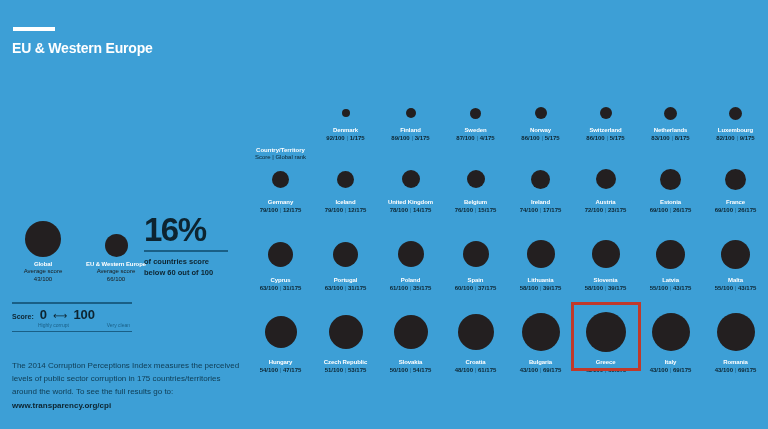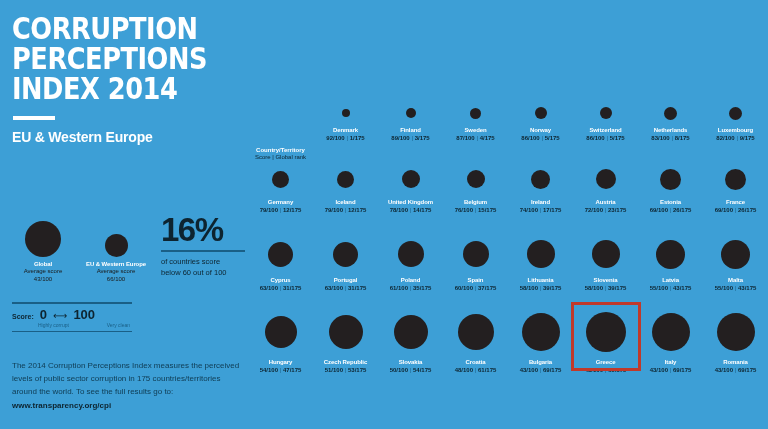--- a/index.html
+++ b/index.html
@@ -41,27 +41,27 @@
   .avg-dot { background:#231f20; border-radius:50%; }
   #avg-global .avg-dot { width:36px; height:36px; }
   #avg-region .avg-dot { width:23px; height:23px; }
   .avg-name {
     color:#ffffff; font-weight:bold; font-size:6px;
     margin-top:4px; letter-spacing:-0.1px; white-space:nowrap;
   }
   .avg-label { color:#1a1a1a; font-size:6px; line-height:1.35; }
 
   
-  #callout { position:absolute; left:161px; top:213px; width:96px; }
+  #callout { position:absolute; left:144px; top:213px; width:96px; }
   #callout-pct {
     color:#0d2430; font-weight:bold; font-size:33px;
     line-height:1; letter-spacing:-1.5px;
   }
   #callout-rule { width:84px; height:2px; background:#1a5f86; margin:4px 0 5px 0; }
-  .callout-line { color:#0d2430; font-weight:normal; font-size:7.5px; line-height:1.45; }
+  .callout-line { color:#0d2430; font-weight:bold; font-size:7.5px; line-height:1.45; }
 
   
   #score-scale { position:absolute; left:12px; top:302px; width:120px; }
   #scale-top-rule, #scale-bottom-rule { height:1.5px; background:#1a5f86; }
   #scale-body {
     display:flex; align-items:baseline; gap:6px;
     padding:4px 0 1px 0;
   }
   #scale-word { color:#0d2430; font-size:7px; font-weight:bold; }
   .scale-num { color:#0d2430; font-weight:bold; font-size:13px; line-height:1; }
@@ -117,25 +117,20 @@
   #row-3 { height:80px; }
   #row-0 .dot-wrap { height:22px; }
   #row-1 .dot-wrap { height:34px; }
   #row-2 .dot-wrap { height:40px; }
   #row-3 .dot-wrap { height:48px; }
 </style>
 </head>
 <body>
 
 <div id="left-panel">
-  <div>
-    <div class="title-line">CORRUPTION</div>
-    <div class="title-line">PERCEPTIONS</div>
-    <div class="title-line">INDEX 2014</div>
-  </div>
   <div id="title-rule"></div>
   <div id="subtitle">EU &amp; Western Europe</div>
 </div>
 
 <div id="averages">
   <div class="avg-group" id="avg-global">
     <div class="avg-dot-wrap">
       <div class="avg-dot" style="width: 36px; height: 36px;"></div>
     </div>
     <div class="avg-name">Global</div>

